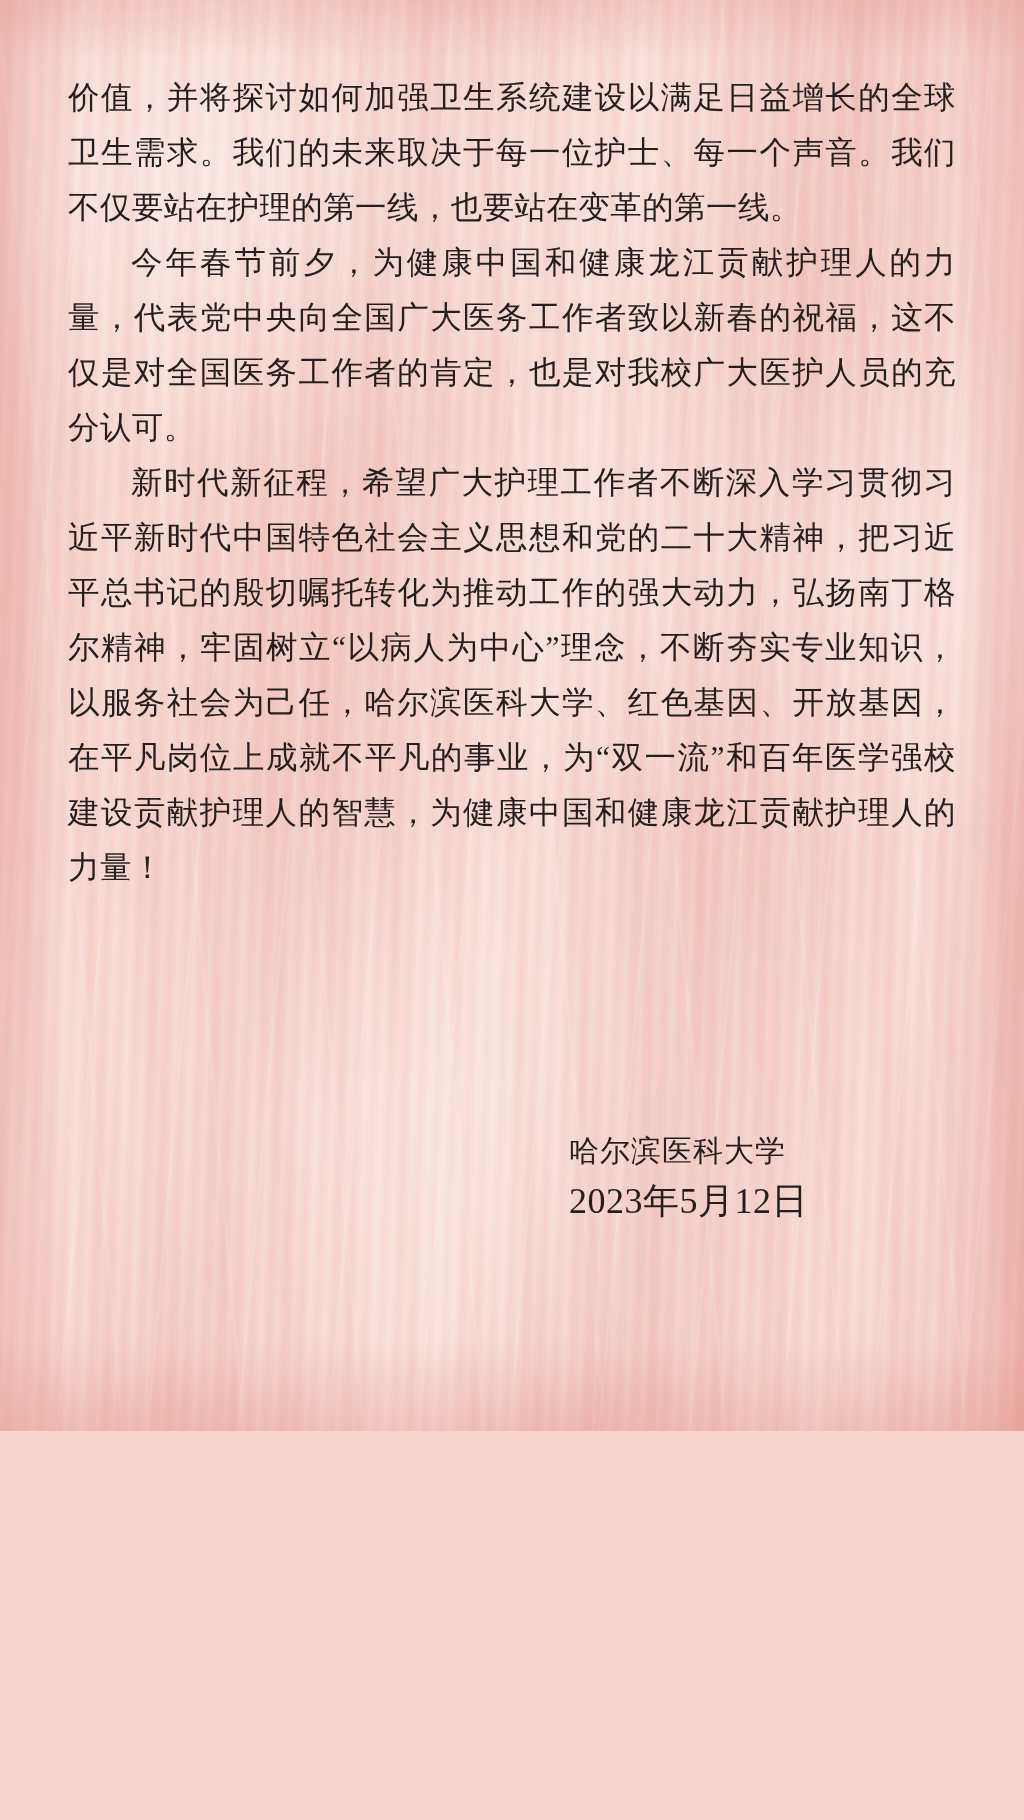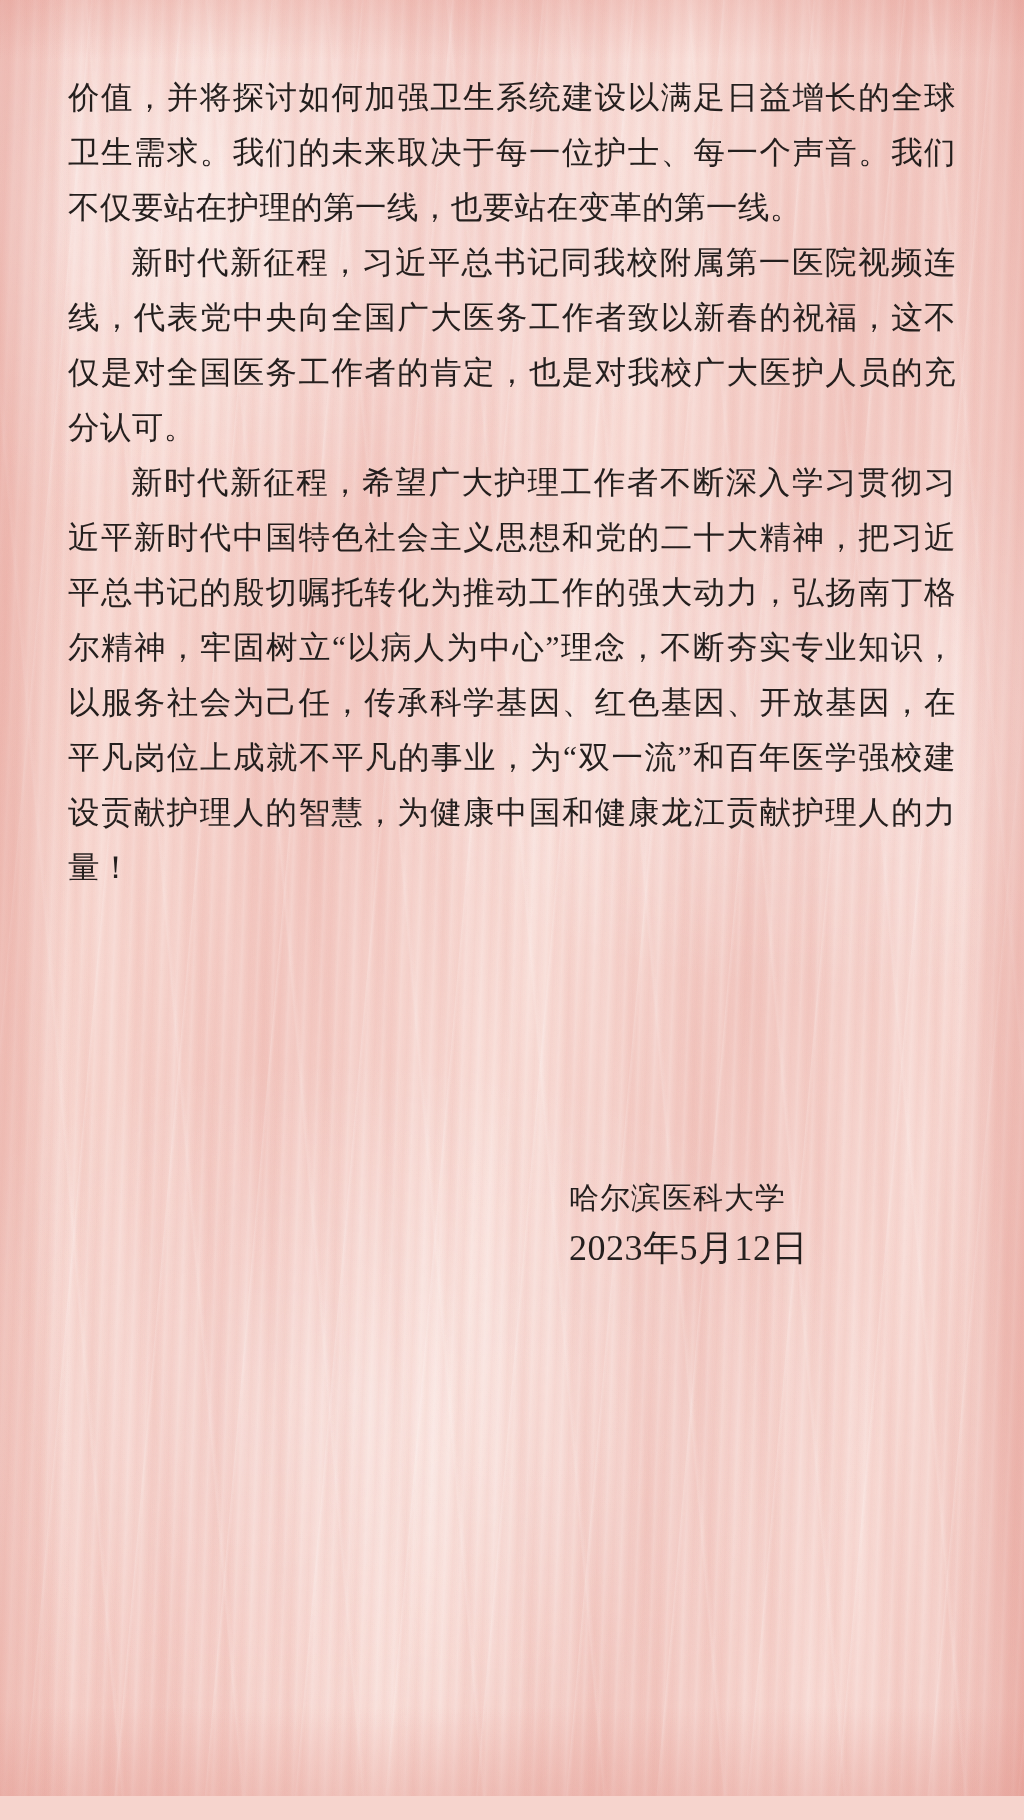--- a/index.html
+++ b/index.html
@@ -11,21 +11,21 @@
     height: 1820px;
     overflow: hidden;
     font-family: "Liberation Serif", "DejaVu Serif", serif;
     background: #f6d4cd;
   }
 
   
   .page {
     position: relative;
     width: 1024px;
-    height: 1796px;
+    height: 1431px;
     background:
       radial-gradient(ellipse 900px 500px at 20% 12%, rgba(255,255,255,0.40), rgba(255,255,255,0) 62%),
       radial-gradient(ellipse 760px 420px at 82% 40%, rgba(255,255,255,0.30), rgba(255,255,255,0) 65%),
       radial-gradient(ellipse 820px 520px at 35% 78%, rgba(255,255,255,0.28), rgba(255,255,255,0) 66%),
       linear-gradient(100deg, #f3c9c2 0%, #f7d7d0 18%, #f2c6bf 34%, #f8dcd6 52%, #f1c5be 68%, #f7d8d2 84%, #f0c3bc 100%);
     box-sizing: border-box;
     overflow: hidden;
   }
 
   
@@ -95,21 +95,21 @@
     margin: 0;
   }
   .para.indent {
     text-indent: 63px;
   }
 
   
   .signature {
     position: absolute;
     right: 216px;
-    top: 1172px;
+    top: 1125px;
     z-index: 3;
     text-align: left;
   }
   .sig-org {
     color: #241f1e;
     font-size: 30px;
     line-height: 52px;
     letter-spacing: 1px;
     white-space: nowrap;
   }
@@ -125,22 +125,22 @@
 <body>
 
 <div class="page">
 
   <div class="texture"></div>
   <div class="texture2"></div>
   <div class="vignette"></div>
 
   <div class="content">
     <p class="para">价值，并将探讨如何加强卫生系统建设以满足日益增长的全球卫生需求。我们的未来取决于每一位护士、每一个声音。我们不仅要站在护理的第一线，也要站在变革的第一线。</p>
-    <p class="para indent">新时代新征程，习近平总书记同我校附属第一医院视频连线，代表党中央向全国广大医务工作者致以新春的祝福，这不仅是对全国医务工作者的肯定，也是对我校广大医护人员的充分认可。</p>
-    <p class="para indent">新时代新征程，希望广大护理工作者不断深入学习贯彻习近平新时代中国特色社会主义思想和党的二十大精神，把习近平总书记的殷切嘱托转化为推动工作的强大动力，弘扬南丁格尔精神，牢固树立“以病人为中心”理念，不断夯实专业知识，以服务社会为己任，传承科学基因、红色基因、开放基因，在平凡岗位上成就不平凡的事业，为“双一流”和百年医学强校建设贡献护理人的智慧，为健康中国和健康龙江贡献护理人的力量！</p>
+    <p class="para indent">今年春节前夕，为健康中国和健康龙江贡献护理人的力量，代表党中央向全国广大医务工作者致以新春的祝福，这不仅是对全国医务工作者的肯定，也是对我校广大医护人员的充分认可。</p>
+    <p class="para indent">新时代新征程，希望广大护理工作者不断深入学习贯彻习近平新时代中国特色社会主义思想和党的二十大精神，把习近平总书记的殷切嘱托转化为推动工作的强大动力，弘扬南丁格尔精神，牢固树立“以病人为中心”理念，不断夯实专业知识，以服务社会为己任，哈尔滨医科大学、红色基因、开放基因，在平凡岗位上成就不平凡的事业，为“双一流”和百年医学强校建设贡献护理人的智慧，为健康中国和健康龙江贡献护理人的力量！</p>
   </div>
 
   <div class="signature">
     <div class="sig-org">哈尔滨医科大学</div>
     <div class="sig-date">2023年5月12日</div>
   </div>
 
 </div>
 
 </body></html>

